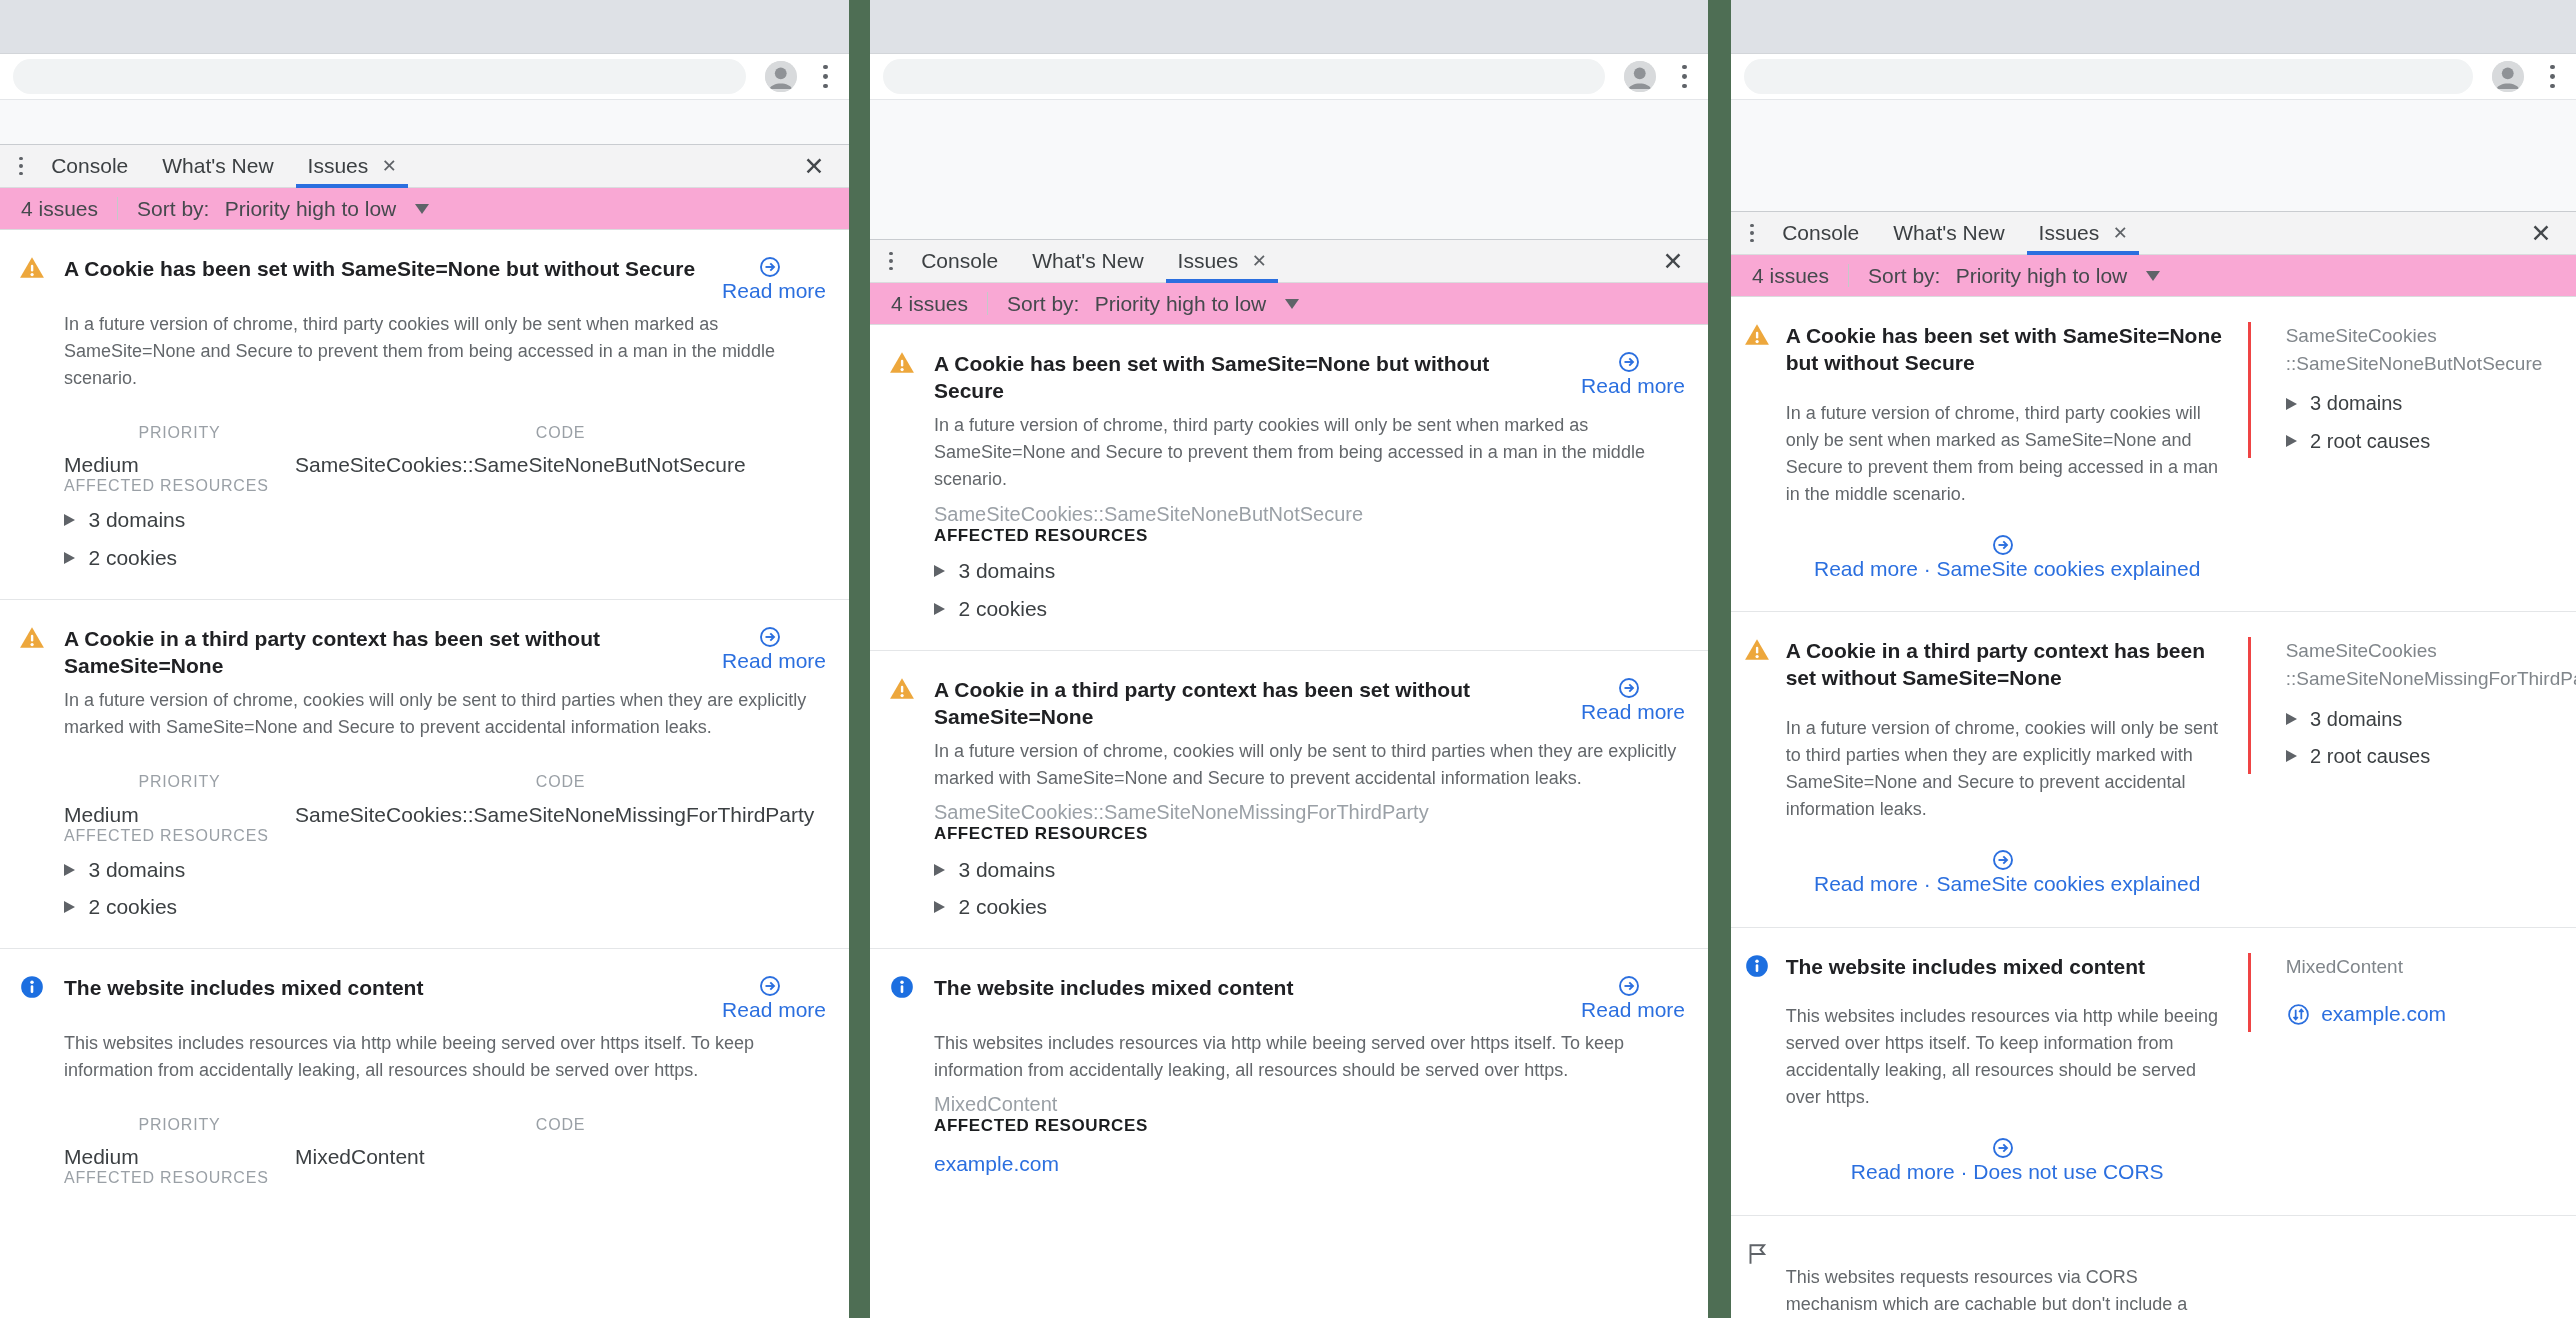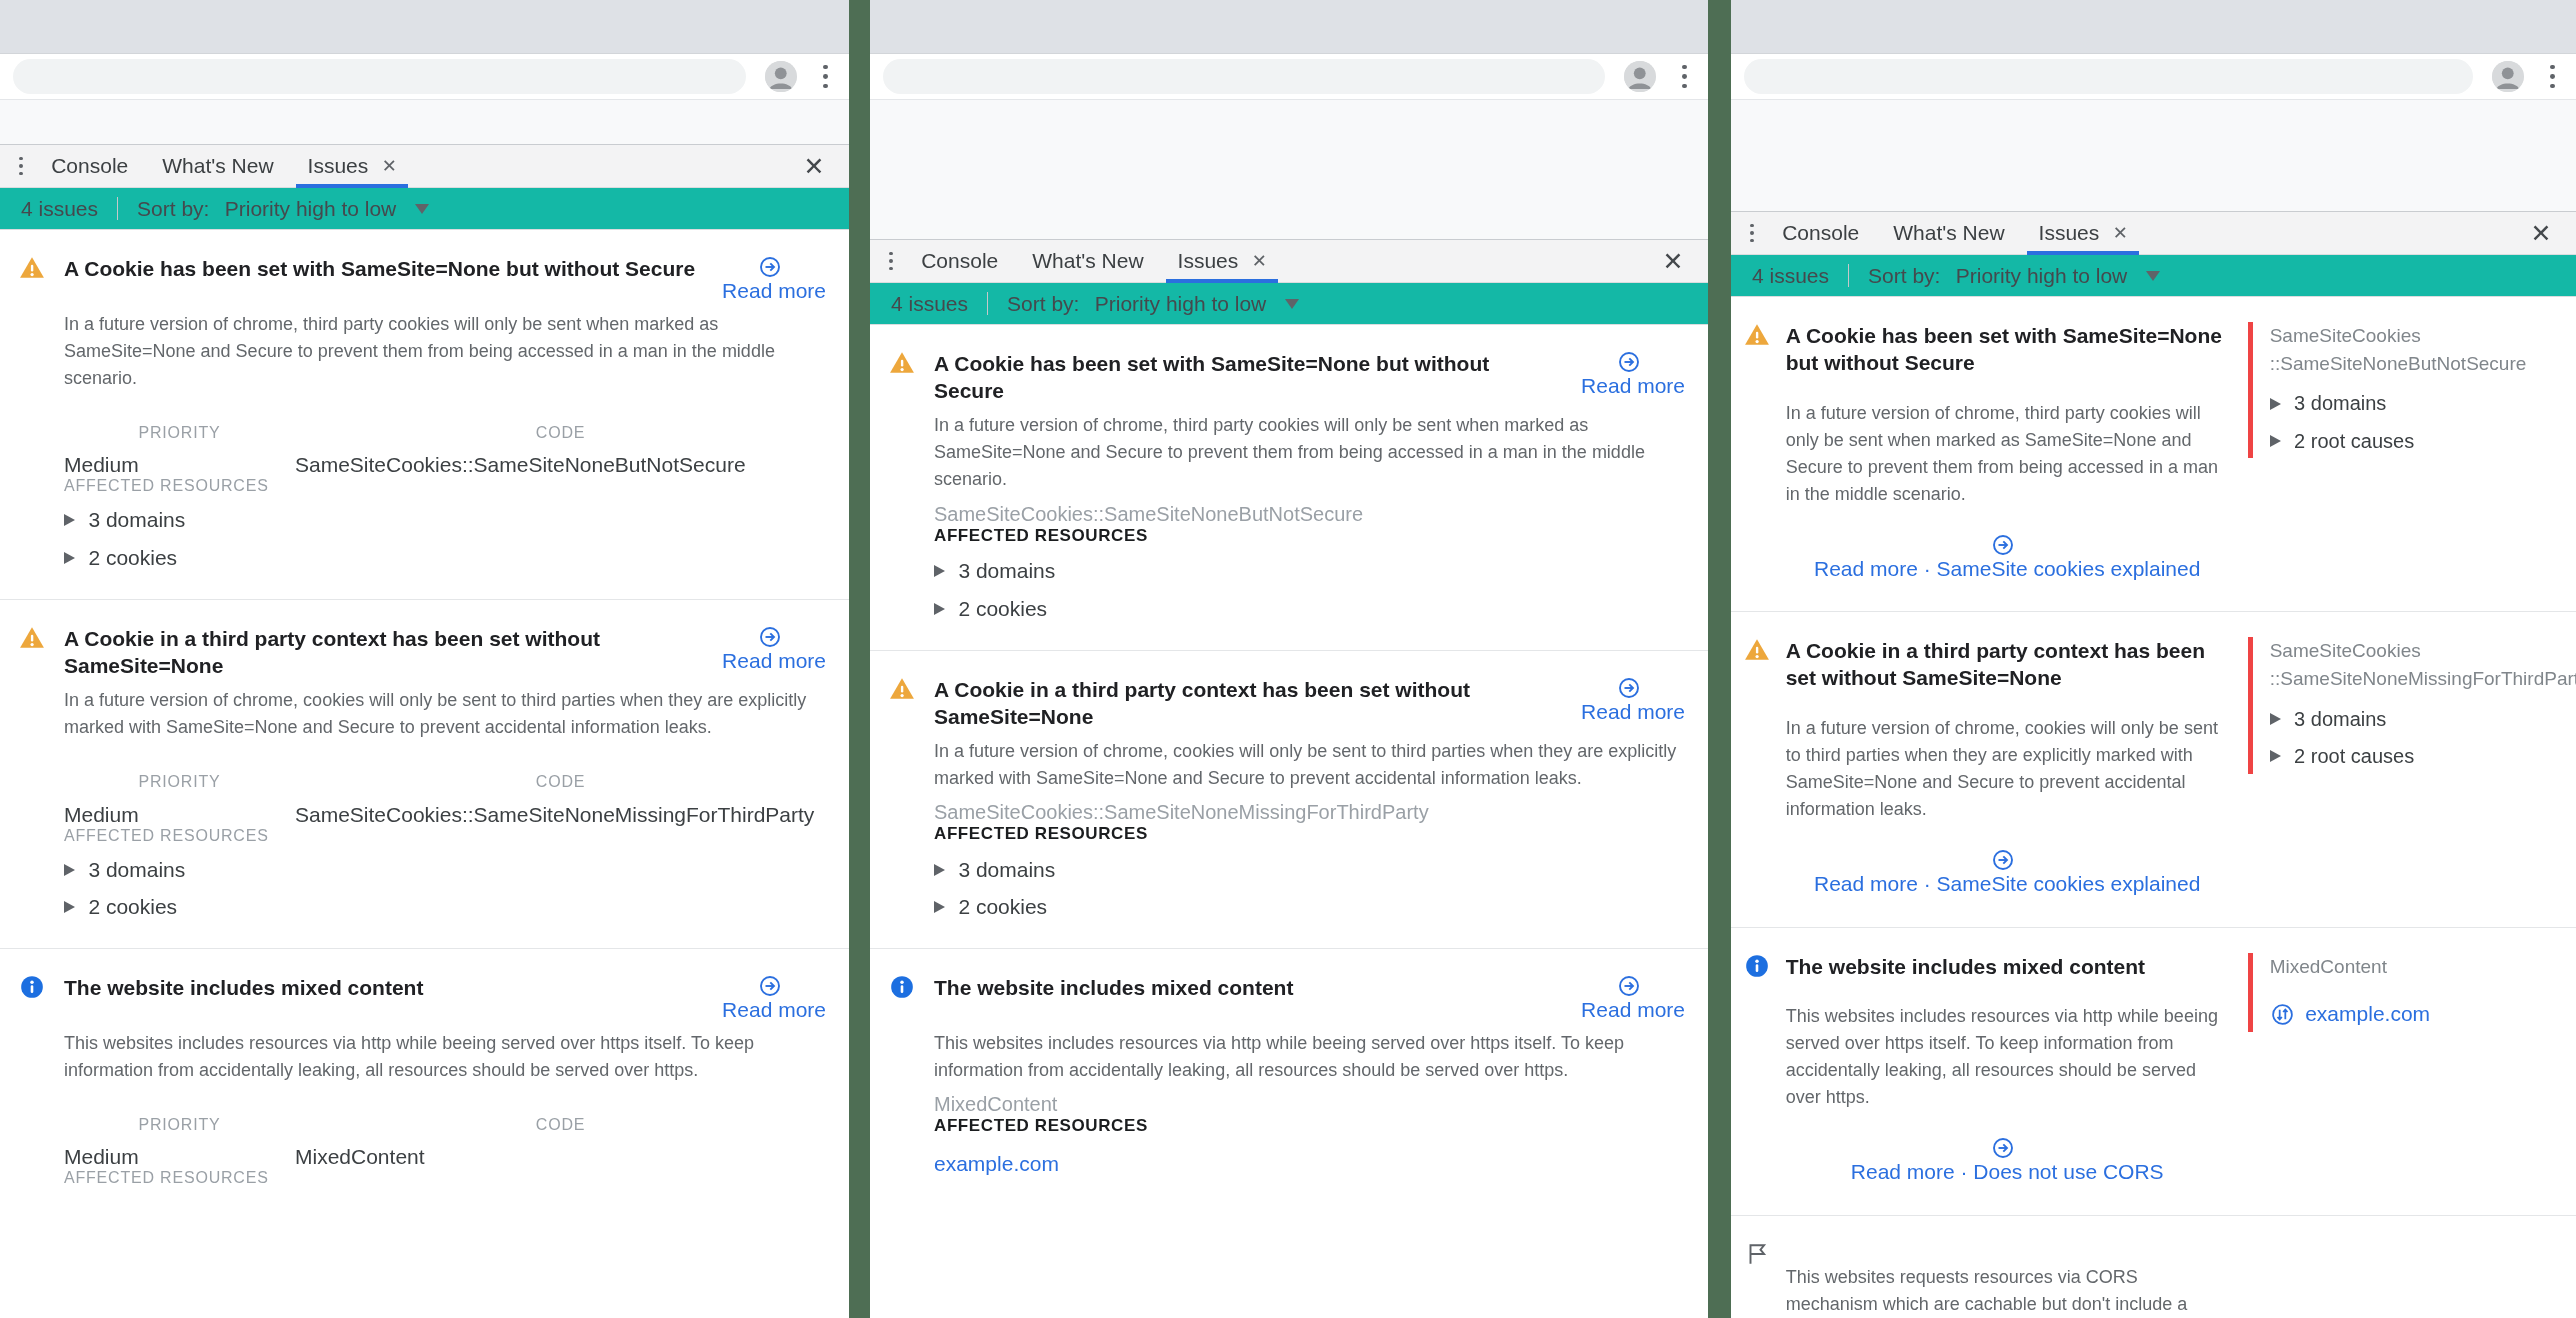--- a/index.html
+++ b/index.html
@@ -29,21 +29,21 @@
 
   
   .dt{display:flex;flex-direction:column;flex:1;min-height:0;}
   .dt-tabs{height:44px;flex:none;background:#f3f3f4;border-top:1px solid #c9ccd0;border-bottom:1px solid #dadcde;display:flex;align-items:stretch;padding:0 7.6px;}
   .kebab{align-self:center;display:flex;flex-direction:column;gap:3.8px;padding:5.7px 11.4px;}
   .kebab i{width:3.8px;height:3.8px;border-radius:50%;background:#5f6368;}
   .dt-tab{display:flex;align-items:center;padding:0 17px;font-size:21px;color:#3c4043;position:relative;white-space:nowrap;}
   .dt-tab.active::after{content:"";position:absolute;left:5.7px;right:5.7px;bottom:-1px;height:3.8px;background:var(--accent);}
   .tab-close{margin-left:13.4px;font-size:18px;color:#5f6368;line-height:1;}
   .dt-x{margin-left:auto;align-self:center;font-size:25px;color:#44484c;padding:3.8px 17px;line-height:1;}
-  .dt-toolbar{height:42px;flex:none;background:#14b8a6;border-bottom:1px solid #dadcde;display:flex;align-items:center;padding:0 21px;font-size:21px;color:#45494d;}
+  .dt-toolbar{height:42px;flex:none;background:#f9a8d4;border-bottom:1px solid #dadcde;display:flex;align-items:center;padding:0 21px;font-size:21px;color:#45494d;}
   .vsep{width:1px;height:23px;background:#c6c8ca;margin:0 19px;flex:none;}
   .sort-label{margin-right:15.3px;}
   .caret{width:0;height:0;border-left:7.6px solid transparent;border-right:7.6px solid transparent;border-top:10.5px solid #5f6368;margin-left:19px;}
 
   .issues{background:#fff;flex:none;}
 
   
   .issue{padding:25px 23px 29px 19px;}
   .issue + .issue{border-top:1px solid #e4e6e8;}
   .issue-header{display:flex;align-items:flex-start;}
@@ -66,21 +66,21 @@
   .res-link{display:inline-block;font-size:21px;color:var(--accent);margin-top:9.5px;text-decoration:none;cursor:pointer;}
   .code-line{font-size:20px;color:var(--muted);margin-top:9.5px;}
 
   
   .issue.split{display:flex;align-items:flex-start;padding:25px 13.4px 30.5px 13.4px;}
   .issue.split .iicon{margin-right:15.3px;}
   .split-left{width:443px;flex:none;}
   .split-left .issue-desc{margin-top:23px;}
   .split-foot{margin-top:25px;}
   .split-foot .read-more{margin-left:0;}
-  .split-right{flex:1;min-width:0;border-left:5px solid #ef4444;padding-left:17px;margin-left:19px;align-self:flex-start;padding-bottom:5.7px;}
+  .split-right{flex:1;min-width:0;border-left:3px solid #ef4444;padding-left:35px;margin-left:19px;align-self:flex-start;padding-bottom:5.7px;}
   .side-code{font-size:19px;color:#80868b;line-height:28px;white-space:nowrap;}
   .split-right .expander{margin-top:14.3px;font-size:20px;}
   .split-right .expander:first-of-type{margin-top:23px;}
   .side-link{display:flex;align-items:center;font-size:21px;color:var(--accent);margin-top:21px;text-decoration:none;cursor:pointer;}
   .swap-ic{width:25px;height:25px;flex:none;margin-right:10.5px;}
   .swap-ic svg{display:block;width:100%;height:100%;}
 </style>
 </head>
 <body>
 

